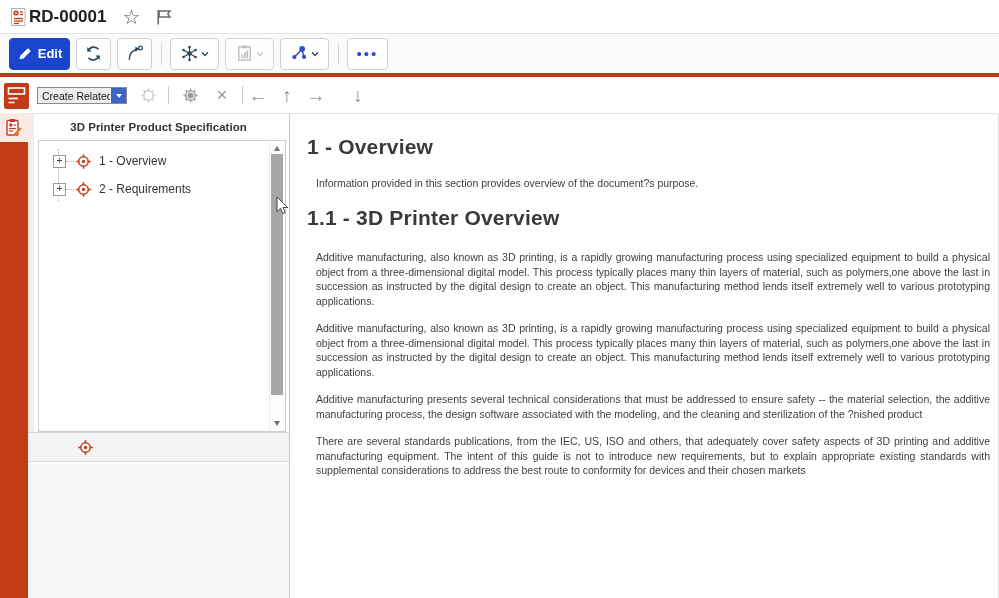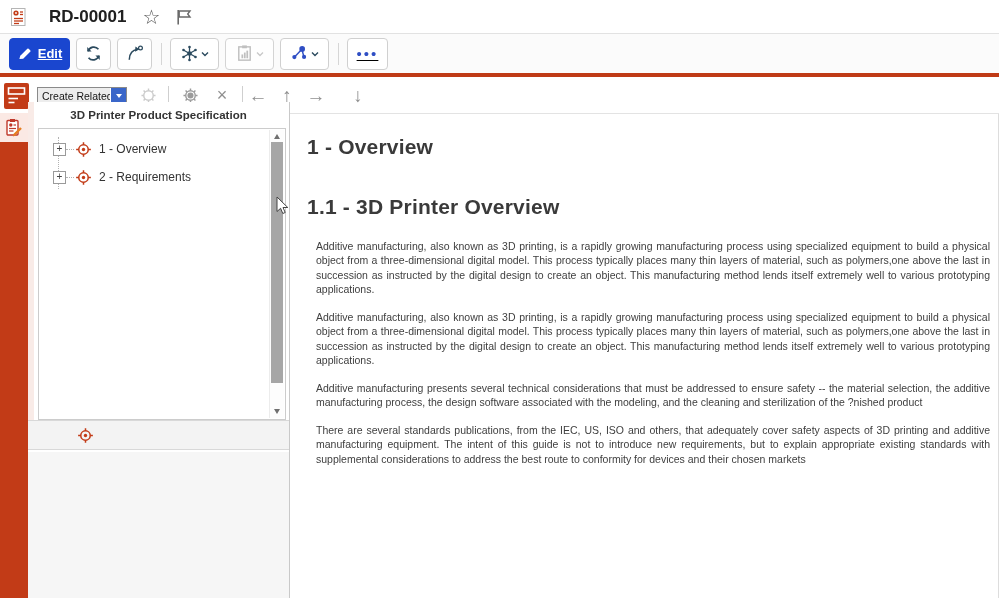--- a/index.html
+++ b/index.html
@@ -3,29 +3,29 @@
 <meta charset="utf-8">
 <style>
   html,body{margin:0;padding:0;background:#fff;}
   .root{position:relative;width:999px;height:598px;overflow:hidden;background:#fff;
         font-family:"Liberation Sans",sans-serif;-webkit-font-smoothing:antialiased;}
 
   
   .titlebar{position:absolute;top:0;left:0;right:0;height:33px;background:#fff;
             border-bottom:1px solid #e2e2e2;display:flex;align-items:center;padding-left:9px;}
   .titlebar .doc-ic{width:20px;height:20px;flex:0 0 auto;}
-  .titlebar .ttl{font-size:17px;font-weight:bold;color:#202020;margin-left:20px;}
+  .titlebar .ttl{font-size:17px;font-weight:bold;color:#202020;margin-left:0;}
   .titlebar .star{font-size:20px;color:#5c5c5c;margin-left:16px;line-height:20px;cursor:default;}
   .titlebar .flag{margin-left:15px;width:18px;height:18px;}
 
   
   .toolbar{position:absolute;top:34px;left:0;right:0;height:39px;background:#fbfbfb;
            display:flex;align-items:center;padding-left:9px;}
   .tbtn{height:32px;border:1px solid #d0d0d0;border-radius:4px;background:#fff;
-        display:flex;align-items:center;justify-content:center;margin-right:6px;box-sizing:border-box;text-decoration:underline;}
+        display:flex;align-items:center;justify-content:center;margin-right:6px;box-sizing:border-box;}
   .tbtn.ic{width:35px;}
   .tbtn.combo{width:49px;gap:1px;}
   .tbtn.edit{width:61px;background:#1a46cf;border:1px solid #1a46cf;color:#fff;
              font-size:13px;font-weight:bold;gap:6px;}
   .tbtn.dis{opacity:.9;}
   .tsep{width:1px;height:22px;background:#d6d6d6;margin:0 8px 0 3px;}
   .more-dots{color:#2f4ec4;font-size:15px;letter-spacing:2px;line-height:15px;}
 
   
   .redrule{position:absolute;top:73px;left:0;right:0;height:4px;background:#bf3a16;}
@@ -44,21 +44,21 @@
   .nav .nsep{width:1px;height:18px;background:#cfcfcf;margin-left:9px;}
   .nav .arrow{font-size:19px;color:#8f8f8f;width:28px;text-align:center;margin-left:1px;line-height:19px;}
 
   
   .strip{position:absolute;left:0;top:113px;width:28px;bottom:0;background:#c23b17;}
   .tab-form{position:absolute;left:4px;top:83px;width:25px;height:26px;}
   .tab-req{position:absolute;left:0;top:113px;width:28px;height:29px;background:#fbe9e4;
            display:flex;align-items:center;justify-content:center;}
 
   
-  .side{position:absolute;left:28px;top:102px;width:261px;bottom:0;background:#fff;
+  .side{position:absolute;left:28px;top:114px;width:261px;bottom:0;background:#fff;
         border-right:1px solid #c9c9c9;box-sizing:content-box;}
   .gutter{position:absolute;left:0;top:0;width:6px;height:318px;background:#f9ebe7;}
   .side-hdr{position:absolute;left:0;top:0;width:100%;height:26px;line-height:26px;
             text-align:center;font-size:11.5px;font-weight:bold;color:#333;}
   .tree-panel{position:absolute;left:10px;top:26px;width:248px;height:292px;background:#fff;
               border:1px solid #ccc;box-sizing:border-box;}
   .tree-rows{position:absolute;left:6px;top:6px;right:18px;}
   .vdots{position:absolute;left:13px;top:2px;height:52px;border-left:1px dotted #b2b2b2;}
   .trow{display:flex;align-items:center;height:28px;position:relative;}
   .plusbox{width:11px;height:11px;border:1px solid #9a9a9a;background:#fff;font-size:10px;
@@ -78,21 +78,21 @@
   .pick-row{position:absolute;left:0;width:100%;top:318px;height:30px;background:#f3f3f3;
             border-top:1px solid #d8d8d8;border-bottom:1px solid #d8d8d8;
             display:flex;align-items:center;padding-left:49px;box-sizing:border-box;}
   .pick-row .tgt2{width:17px;height:17px;}
   .side-fill{position:absolute;left:0;width:100%;top:350px;bottom:0;background:#f6f6f6;}
 
   
   .main{position:absolute;left:290px;top:114px;right:0;bottom:0;background:#fff;
         overflow:hidden;padding:0 9px 0 17px;box-sizing:border-box;}
   .main h1{font-size:21px;font-weight:bold;color:#3a3a3a;margin:21px 0 0 0;letter-spacing:.2px;}
-  .main h1.h2nd{margin-top:36px;}
+  .main h1.h2nd{margin-top:16px;}
   .req{font-size:10.5px;color:#979797;margin-top:10px;}
   .para{font-size:10.5px;color:#3e3e3e;line-height:1.38;text-align:justify;margin:13px 0 0 9px;}
   .para.first{margin-top:17px;}
   .para.lead2{margin-top:20px;}
   .right-edge{position:absolute;right:0;top:114px;bottom:0;width:1px;background:#ddd;}
 
   
   .cursor{position:absolute;left:276px;top:196px;width:14px;height:19px;pointer-events:none;}
 
   svg{display:block;}
@@ -337,20 +337,21 @@
           <circle cx="9" cy="9" r="1.8" fill="#c23b17"></circle>
         </svg>
       </span>
     </div>
     <div class="side-fill"></div>
   </div>
 
   <div class="main">
 
     <h1>1 - Overview</h1>
+    <p class="para first">Information provided in this section provides overview of the document?s purpose.</p>
 
     <h1 class="h2nd">1.1 - 3D Printer Overview</h1>
     <p class="para lead2">Additive manufacturing, also known as 3D printing, is a rapidly growing manufacturing process using specialized equipment to build a physical object from a three-dimensional digital model. This process typically places many thin layers of material, such as polymers,one above the last in succession as instructed by the digital design to create an object. This manufacturing method lends itself extremely well to various prototyping applications.</p>
     <p class="para">Additive manufacturing, also known as 3D printing, is a rapidly growing manufacturing process using specialized equipment to build a physical object from a three-dimensional digital model. This process typically places many thin layers of material, such as polymers,one above the last in succession as instructed by the digital design to create an object. This manufacturing method lends itself extremely well to various prototyping applications.</p>
     <p class="para">Additive manufacturing presents several technical considerations that must be addressed to ensure safety -- the material selection, the additive manufacturing process, the design software associated with the modeling, and the cleaning and sterilization of the ?nished product</p>
     <p class="para">There are several standards publications, from the IEC, US, ISO and others, that adequately cover safety aspects of 3D printing and additive manufacturing equipment. The intent of this guide is not to introduce new requirements, but to explain appropriate existing standards with supplemental considerations to address the best route to conformity for devices and their chosen markets</p>
 
   </div>
 
   <div class="right-edge"></div>

